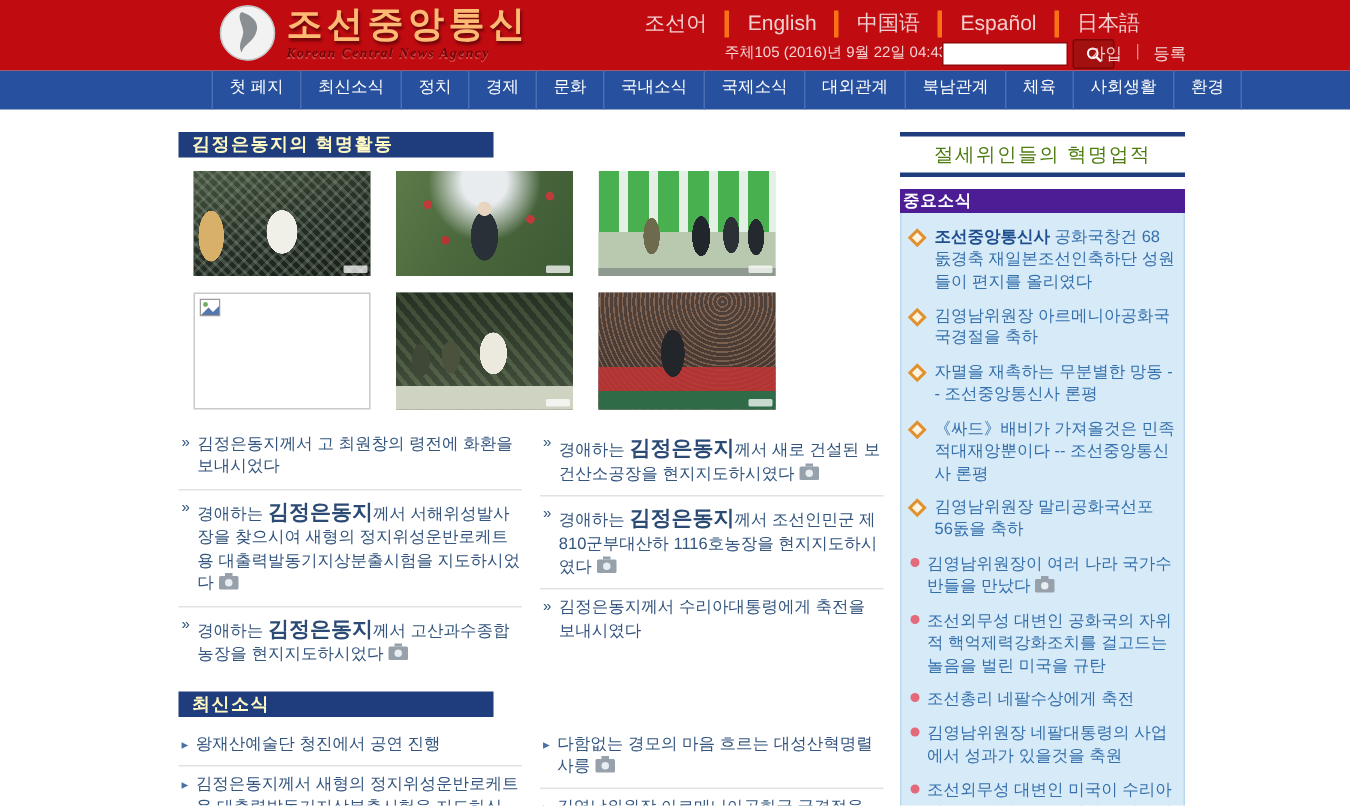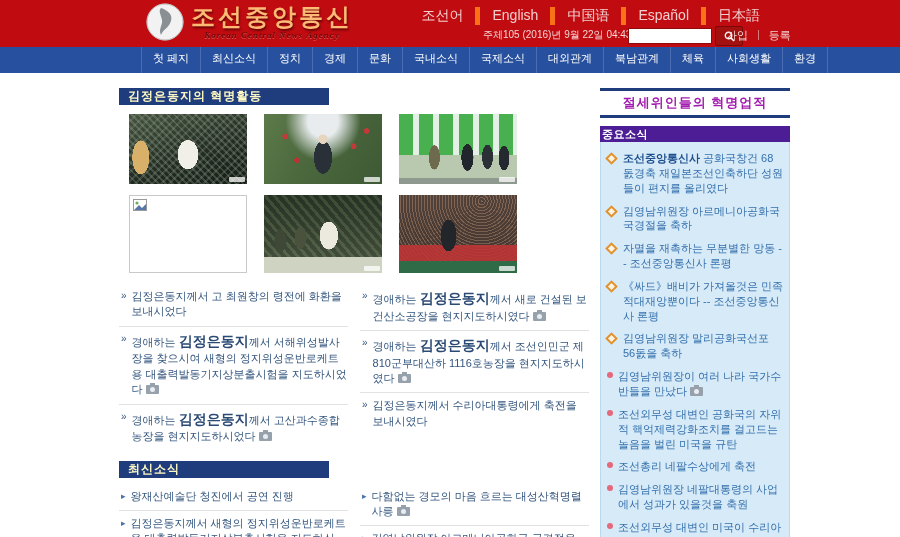--- a/index.html
+++ b/index.html
@@ -5,24 +5,24 @@
   html,body{margin:0;padding:0;}
   body{width:900px;height:537px;overflow:hidden;background:#fff;
        font-family:"Liberation Sans",sans-serif;}
   
   .hdr{position:relative;height:47px;background:#c00b10;}
   .logo{position:absolute;left:146px;top:3px;display:flex;align-items:center;gap:7px;}
   .globe{width:38px;height:38px;}
   .logo-title{font-family:"Liberation Serif",serif;font-size:24px;font-weight:bold;color:#fdba74;
               letter-spacing:3px;text-shadow:1px 2px 2px rgba(0,0,0,.45);line-height:1;}
   .logo-sub{font-family:"Liberation Serif",serif;font-size:9px;font-style:italic;font-weight:bold;
-            color:#6f0608;letter-spacing:1px;text-align:center;margin-top:1px;
+            color:#6f0608;letter-spacing:1px;margin-top:1px;
             text-shadow:0 1px 0 rgba(255,255,255,.28);}
   .langs{position:absolute;top:7px;right:128px;display:flex;font-size:14px;color:#f2cfcf;text-align:center;}
-  .lang{padding:0 12px;border-left:5px solid #f97316;cursor:pointer;}
+  .lang{padding:0 12px;border-left:3px solid #f97316;cursor:pointer;}
   .lang:first-child{border-left:none;}
   .date{position:absolute;top:28px;left:483px;font-size:10px;color:#f4d4d4;white-space:nowrap;}
   .searchbox{position:absolute;top:26px;left:628px;display:flex;align-items:center;}
   .searchbox input{width:76px;height:14px;border:1px solid #8e0a0a;font-size:10px;padding:0 3px;background:#fff;}
   .sbtn{width:26px;height:18px;margin-left:3px;background:#a21010;border:1px solid #7c0707;border-radius:2px;
         display:flex;align-items:center;justify-content:center;cursor:pointer;}
   .member{position:absolute;top:28px;left:726px;display:flex;gap:9px;font-size:11px;color:#f4d4d4;}
   .member .sep{color:#d98a8a;}
   .member span{cursor:pointer;}
   
@@ -91,21 +91,21 @@
   .lname{font-size:14px;font-weight:bold;color:#2b4a74;}
   
   .latest-wrap{margin-top:10px;}
   
   .cam{display:inline-block;width:13px;height:9px;background:#97a1ac;border-radius:1px;
        position:relative;vertical-align:-1px;margin-left:3px;}
   .cam::before{content:"";position:absolute;left:4px;top:-2px;width:5px;height:2px;background:#97a1ac;}
   .cam::after{content:"";position:absolute;left:4px;top:2px;width:5px;height:5px;border-radius:50%;background:#e8edf2;}
   
   .banner{border-top:3px solid #1f3c7c;border-bottom:3px solid #1f3c7c;background:#fff;text-align:center;
-          font-size:13px;font-weight:bold;color:#a21caf;padding:3px 0;letter-spacing:1px;cursor:pointer;}
+          font-size:13px;font-weight:normal;color:#4d7c0f;padding:3px 0;letter-spacing:1px;cursor:pointer;}
   .rsec{margin-top:8px;}
   .rbar{height:16px;background:#4c1d95;color:#fff;font-size:11px;font-weight:bold;line-height:16px;
         padding-left:2px;letter-spacing:0.5px;}
   .rbody{background:#d6eaf7;border:1px solid #bcd8ec;border-top:none;padding:9px 5px 9px 6px;}
   .ritem{display:flex;gap:5px;margin-bottom:8px;font-size:11px;color:#3570ad;line-height:1.35;cursor:pointer;}
   .ritem:last-child{margin-bottom:2px;}
   .bdiamond{flex:0 0 auto;width:5px;height:5px;border:2px solid #e0912f;background:#fdf3e3;
             transform:rotate(45deg);margin:3px 2px 0 0;}
   .bdot{flex:0 0 auto;width:6px;height:6px;border-radius:50%;background:#e4697a;margin-top:3px;}
   .bprefix{font-weight:bold;color:#1f4f8f;}

